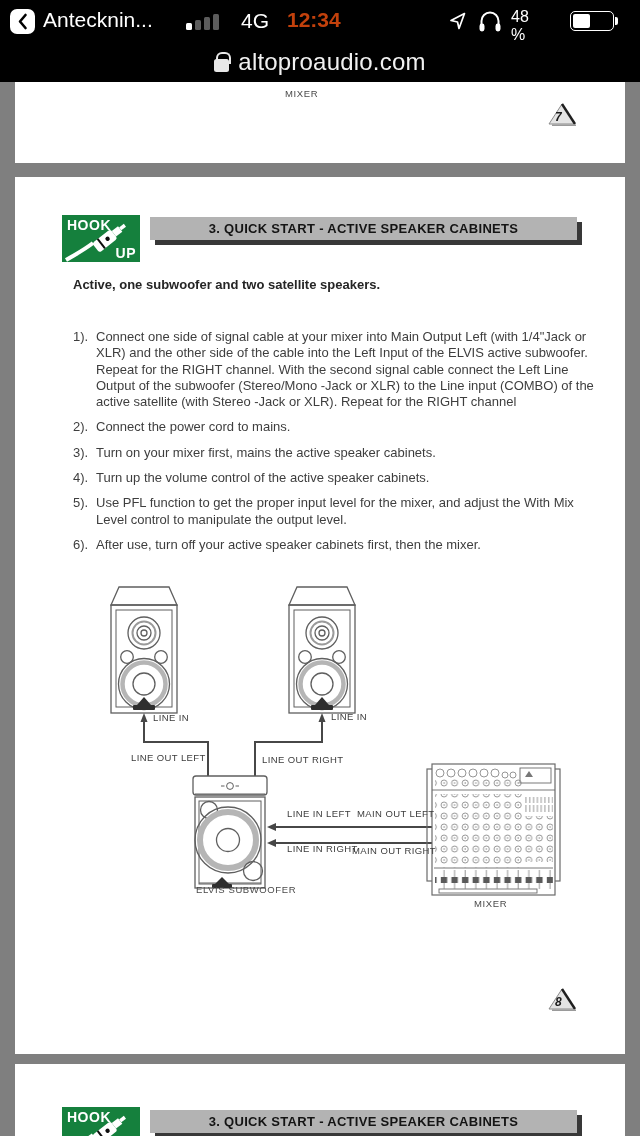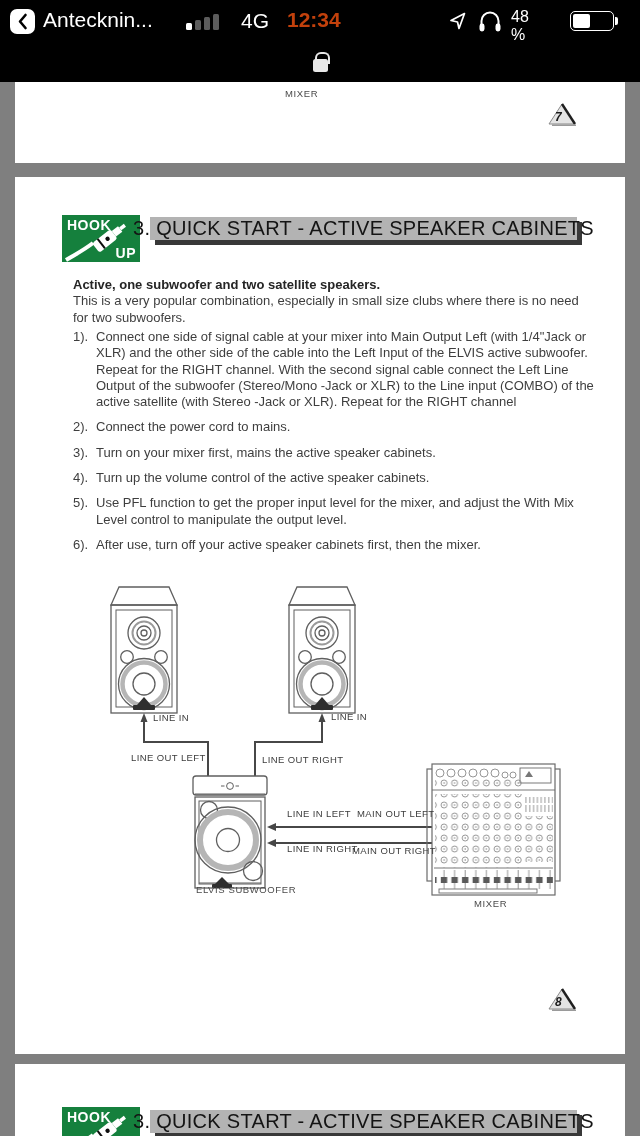--- a/index.html
+++ b/index.html
@@ -50,21 +50,21 @@
 
   
   .hooklogo{ position:absolute; width:78px; height:47px; background:#15803d; }
   .hooklogo .hook{ position:absolute; left:5px; top:2px; color:#fff; font-weight:700; font-size:14px; letter-spacing:.5px;}
   .hooklogo .up{ position:absolute; right:4px; bottom:1px; color:#fff; font-weight:700; font-size:14px; letter-spacing:.5px;}
   .hooklogo svg{ position:absolute; left:0; top:0; }
 
   
   .sec-header{ position:absolute; height:23px; background:#b3b3b3; box-shadow:5px 5px 0 #383838;
                display:flex; align-items:center; justify-content:center; }
-  .sec-header span{ font-size:20px; font-weight:400; color:#141414; letter-spacing:.3px; white-space:nowrap; }
+  .sec-header span{ font-size:13px; font-weight:700; color:#141414; letter-spacing:.3px; white-space:nowrap; }
 
   .intro-b{ position:absolute; left:58px; top:100px; width:520px; font-size:13px;
             font-weight:700; color:#252525; line-height:16.5px; }
   .intro{ position:absolute; left:58px; top:116px; width:514px; font-size:13px;
           color:#3e3e3e; line-height:16.5px; }
 
   .steps{ position:absolute; left:58px; top:152px; width:521px; }
   .step{ display:flex; margin-bottom:9px; font-size:13px; color:#3e3e3e; line-height:16.3px; }
   .step .n{ width:23px; flex:0 0 23px; }
   .step .t{ flex:1; }
@@ -103,20 +103,21 @@
     </svg>
     <span class="batt-pct">48 %</span>
     <span class="battery">
       <span class="fill"></span>
         <span class="cap"></span>
     </span>
   </div>
 
   <div class="urlbar">
     <span class="lock"></span>
+    <span class="url-text">altoproaudio.com</span>
   </div>
 
   <div class="content">
 
     <div class="page page1">
       <span class="smallcap" style="position:absolute; left:270px; top:6px;">MIXER</span>
       <div class="tri" style="left:532px; top:20px;">
         <svg width="30" height="24" viewBox="0 0 30 24">
           <polygon points="15,2 28,22 2,22" fill="#e4e4e4" stroke="#8a8a8a" stroke-width="1"></polygon>
           <line x1="15" y1="2" x2="28" y2="22" stroke="#1f1f1f" stroke-width="2.4"></line>
@@ -141,21 +142,20 @@
         </svg>
         <span class="hook">HOOK</span>
         <span class="up">UP</span>
       </div>
 
       <div class="sec-header" style="left:135px; top:40px; width:427px;">
         <span>3. QUICK START - ACTIVE SPEAKER CABINETS</span>
       </div>
 
       <div class="intro-b">Active, one subwoofer and two satellite speakers.</div>
-      <div class="intro">This is a very popular combination, especially in small size clubs where there is no need for two subwoofers.</div>
 
       <div class="steps">
         <div class="step">
           <span class="n">1).</span>
           <span class="t">Connect one side of signal cable at your mixer into Main Output Left (with 1/4"Jack or XLR) and the other side of the cable into the Left Input of the ELVIS active subwoofer. Repeat for the RIGHT channel. With the second signal cable connect the Left Line Output of the subwoofer (Stereo/Mono -Jack or XLR) to the Line input (COMBO) of the active satellite (with Stereo -Jack or XLR). Repeat for the RIGHT channel</span>
         </div>
         <div class="step">
           <span class="n">2).</span>
           <span class="t">Connect the power cord to mains.</span>
         </div>

